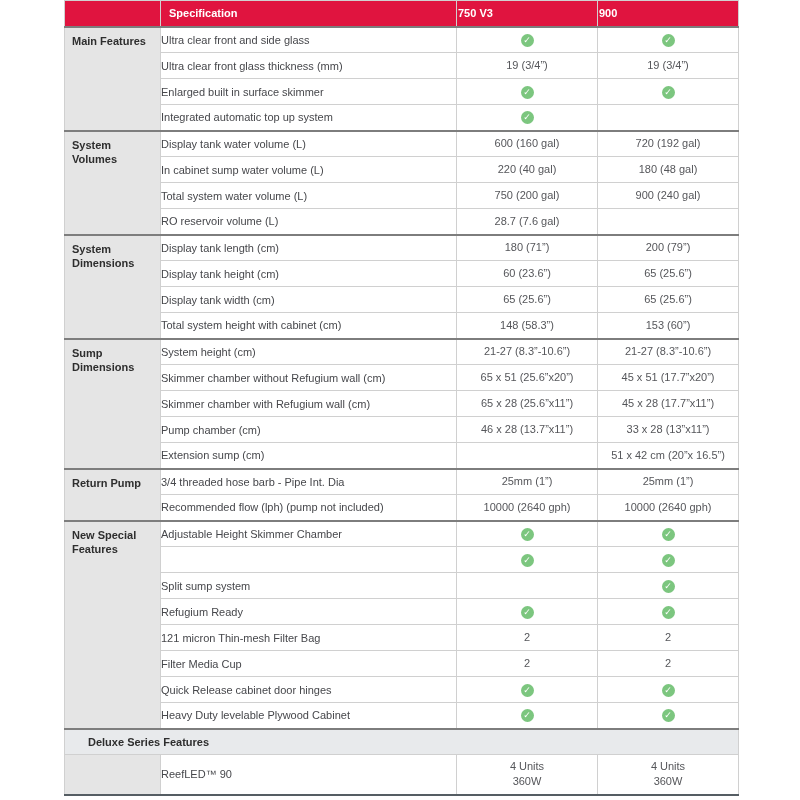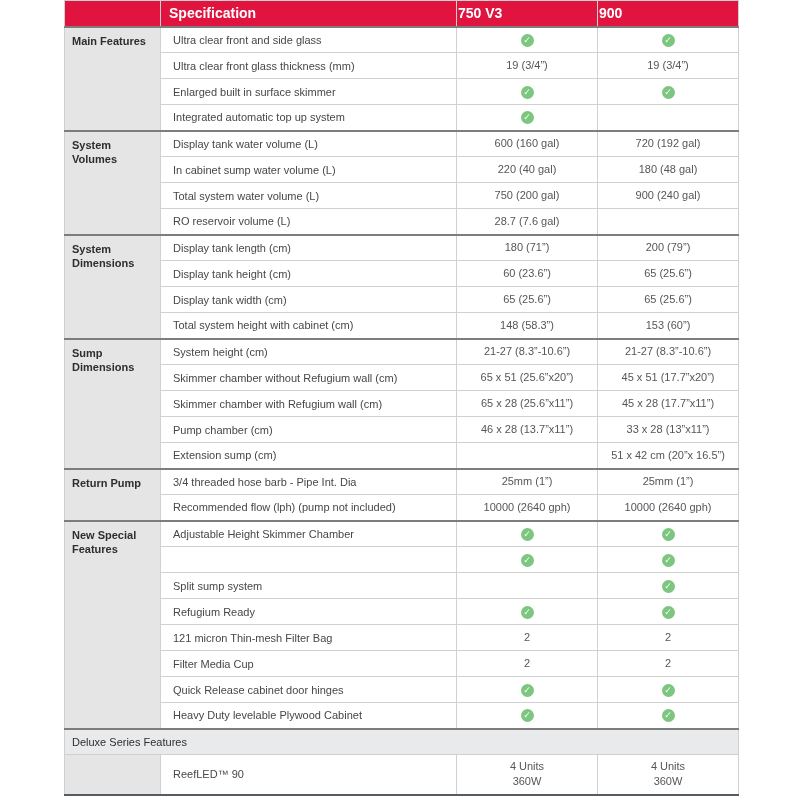--- a/index.html
+++ b/index.html
@@ -31,53 +31,53 @@
     border:1px solid var(--row_border);
     height:26px;
     box-sizing:border-box;
     overflow:hidden;
   }
   thead th{
     background:var(--header_bg);
     border:1px solid var(--header_bg);
     color:var(--header_text);
     font-weight:bold;
-    font-size:14px;
+    font-size:11px;
     height:26px;
   }
   th.hspec{text-align:left;padding-left:8px;}
   th.hval{text-align:left;}
   td.cat{
     font-weight:bold;
     color:var(--category_text);
     vertical-align:top;
     padding:6px 6px 0 7px;
     line-height:1.3;
     background:#e5e5e5;
   }
   td.lbl{
     text-align:left;
-    padding:0 12px;
+    padding:0 0;
     color:var(--label_text);
   }
   td.val{
     text-align:center;
     color:var(--value_text);
     white-space:pre-line;
     line-height:1.35;
   }
   tr.sec-start td{border-top:2px solid var(--section_border);}
   tr.band td{
     background:var(--band_bg);
     border-left:1px solid var(--row_border);
     border-right:1px solid var(--row_border);
-    font-weight:normal;
+    font-weight:bold;
     color:var(--category_text);
     text-align:left;
-    padding-left:7px;
+    padding-left:23px;
   }
   tr.last-row td{height:40px;}
   .check{
     display:inline-block;
     width:13px;height:13px;
     line-height:13px;
     border-radius:50%;
     background:var(--check_green);
     color:#fff;
     font-size:9px;

